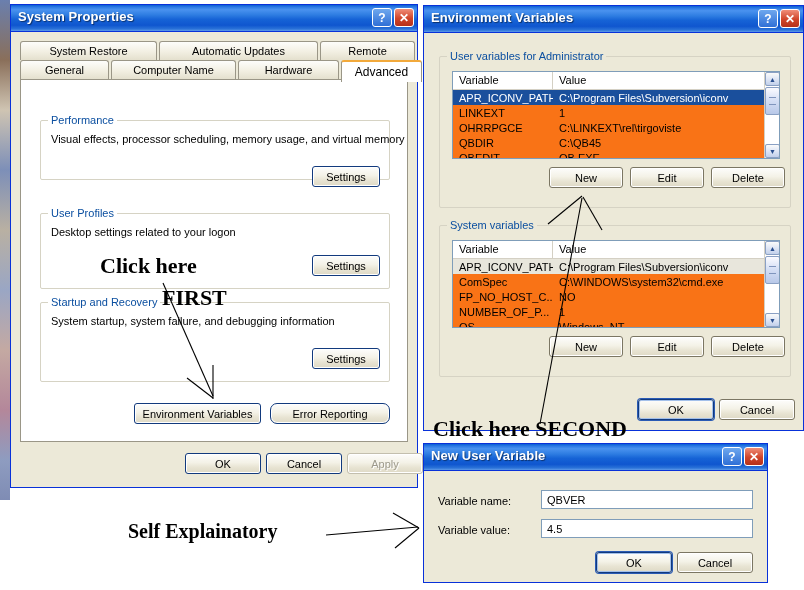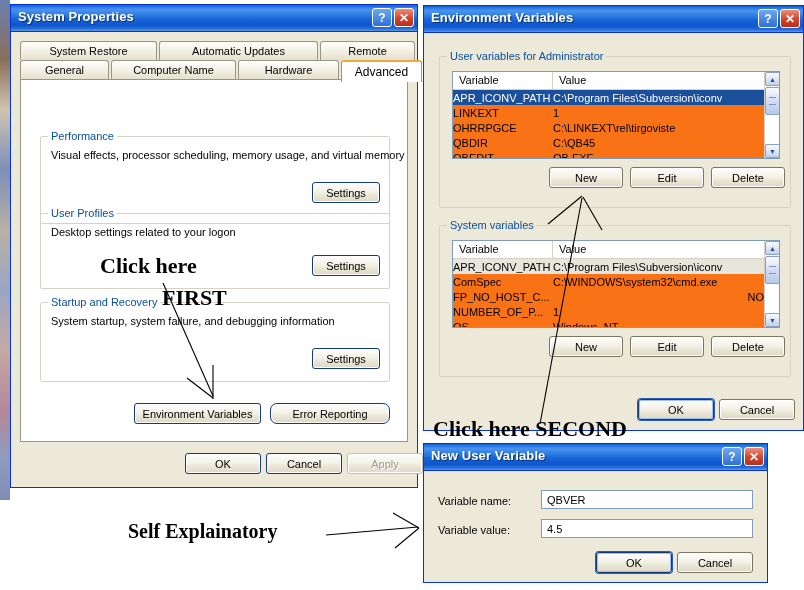--- a/index.html
+++ b/index.html
@@ -60,21 +60,21 @@
   .btn.disabled{color:#9d9a8c;border:1px solid #c3bfae;text-shadow:1px 1px 0 #fff;}
 
   
   .lv{position:absolute;background:#f97316;border:1px solid #7f9db9;box-sizing:border-box;overflow:hidden;}
   .lv-head{display:flex;height:17px;background:#fff;border-bottom:1px solid #d4d0c4;}
   .lv-h{font-size:11px;padding:2px 0 0 6px;box-sizing:border-box;
     border-right:1px solid #d4d0c4;color:#000;}
   .lv-row{display:flex;height:15px;align-items:center;font-size:11px;}
   .lv-row.sel{background:#1a4f9c;color:#fff;}
   .lv-row.selgray{background:#e8e6dc;color:#000;}
-  .lv-c{box-sizing:border-box;white-space:nowrap;overflow:hidden;}
+  .lv-c{padding-left:6px;box-sizing:border-box;white-space:nowrap;overflow:hidden;}
 
   
   .sb{position:absolute;width:15px;background:#f1efe2;border-left:1px solid #d4d0c4;box-sizing:border-box;}
   .sb-btn{height:14px;width:15px;box-sizing:border-box;
     background:linear-gradient(180deg,#fbfbfa,#dfe6f5 50%,#c2d0ea);
     border:1px solid #8aa0c4;border-radius:2px;display:flex;align-items:center;justify-content:center;
     font-size:7px;color:#2a4f8f;}
   .sb-thumb{position:absolute;left:0;width:15px;box-sizing:border-box;
     background:linear-gradient(180deg,#fbfbff,#d6e0f5 45%,#b8c8e8);
     border:1px solid #8aa0c4;border-radius:2px;display:flex;align-items:center;justify-content:center;}
@@ -117,21 +117,21 @@
   <div class="tabrow" style="left:9px;top:55px;">
     <div class="tab" style="width:89px;">General</div>
     <div class="tab" style="width:125px;">Computer Name</div>
     <div class="tab" style="width:101px;">Hardware</div>
     <div class="tab active" style="width:81px;">Advanced</div>
   </div>
 
   <div class="panel" style="left:9px;top:74px;width:388px;height:363px;">
 
 
-    <div class="gbox" style="left:19px;top:56px;width:350px;height:88px;">
+    <div class="gbox" style="left:19px;top:40px;width:350px;height:60px;">
       <span class="gbox-t">Performance</span>
       <div class="lbl" style="left:10px;top:12px;text-align:center;">Visual effects, processor scheduling, memory usage, and virtual memory</div>
       <div class="btn" style="left:271px;top:45px;width:68px;">Settings</div>
     </div>
 
     <div class="gbox" style="left:19px;top:133px;width:350px;height:76px;">
       <span class="gbox-t">User Profiles</span>
       <div class="lbl" style="left:10px;top:12px;">Desktop settings related to your logon</div>
       <div class="btn" style="left:271px;top:41px;width:68px;">Settings</div>
     </div>
@@ -216,21 +216,21 @@
       <div class="lv-row selgray">
         <div class="lv-c" style="width:100px;">APR_ICONV_PATH</div>
         <div class="lv-c" style="width:211px;">C:\Program Files\Subversion\iconv</div>
       </div>
       <div class="lv-row">
         <div class="lv-c" style="width:100px;">ComSpec</div>
         <div class="lv-c" style="width:211px;">C:\WINDOWS\system32\cmd.exe</div>
       </div>
       <div class="lv-row">
         <div class="lv-c" style="width:100px;">FP_NO_HOST_C...</div>
-        <div class="lv-c" style="width:211px;text-align:right;">NO</div>
+        <div class="lv-c" style="width:211px;">NO</div>
       </div>
       <div class="lv-row">
         <div class="lv-c" style="width:100px;">NUMBER_OF_P...</div>
         <div class="lv-c" style="width:211px;">1</div>
       </div>
       <div class="lv-row">
         <div class="lv-c" style="width:100px;">OS</div>
         <div class="lv-c" style="width:211px;">Windows_NT</div>
       </div>
 

